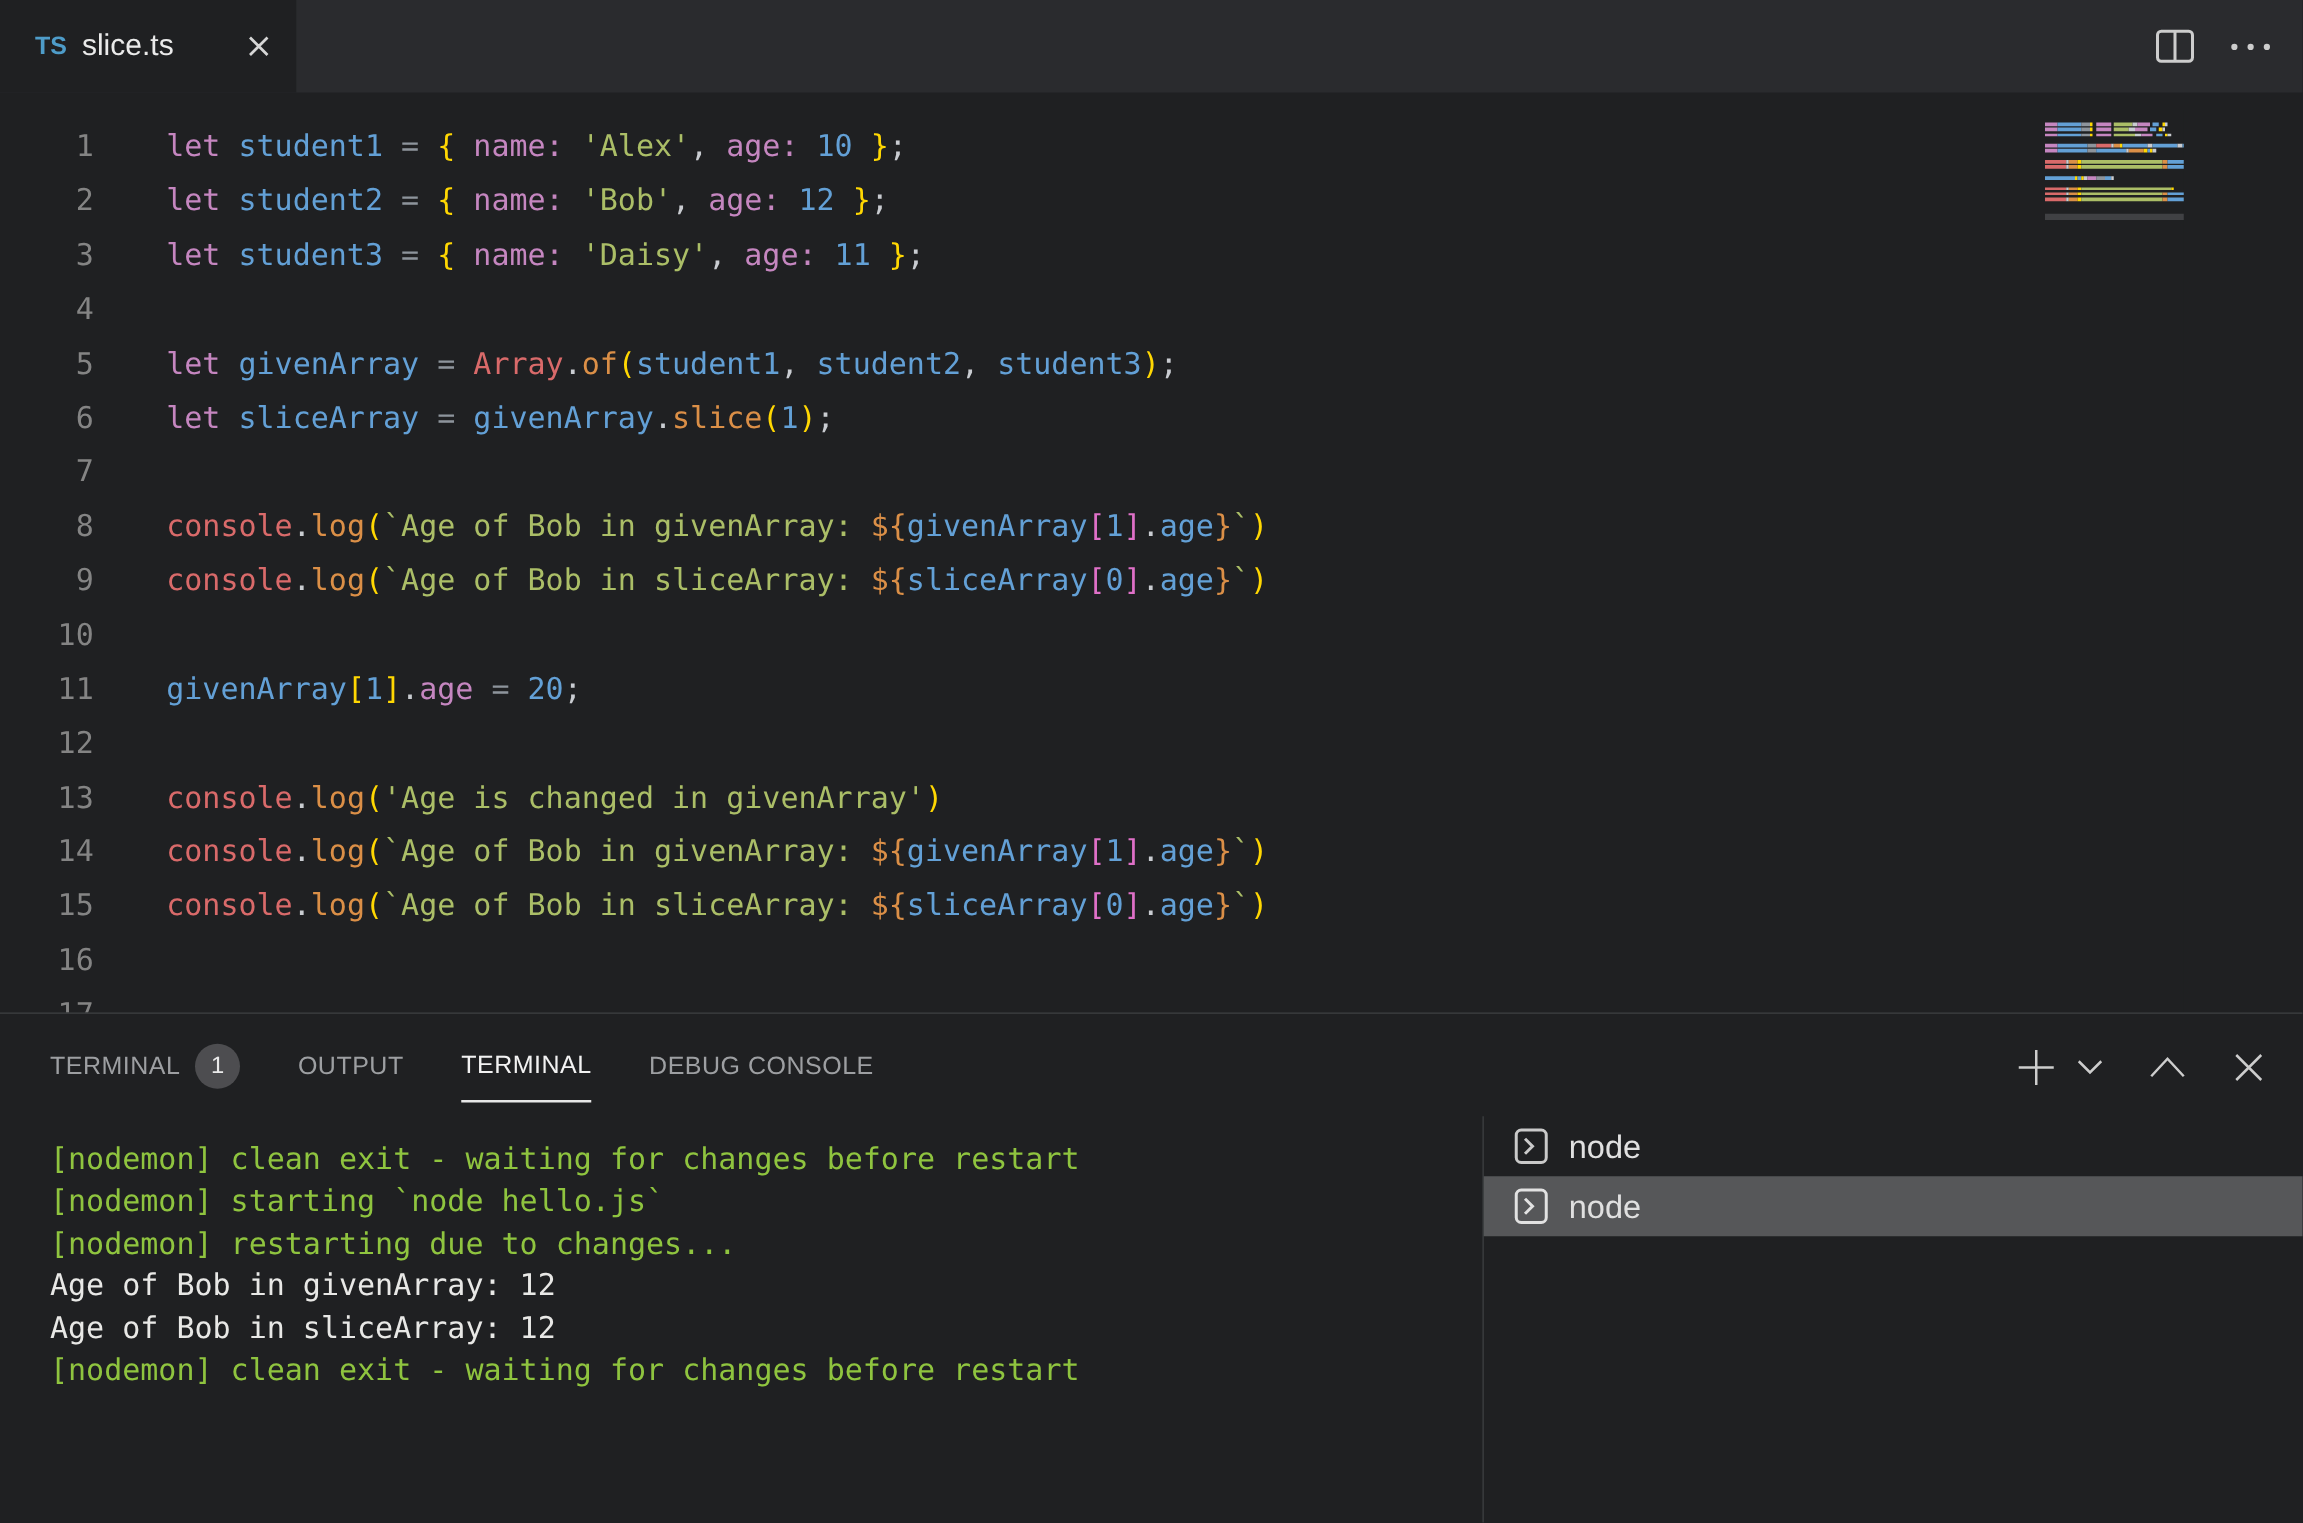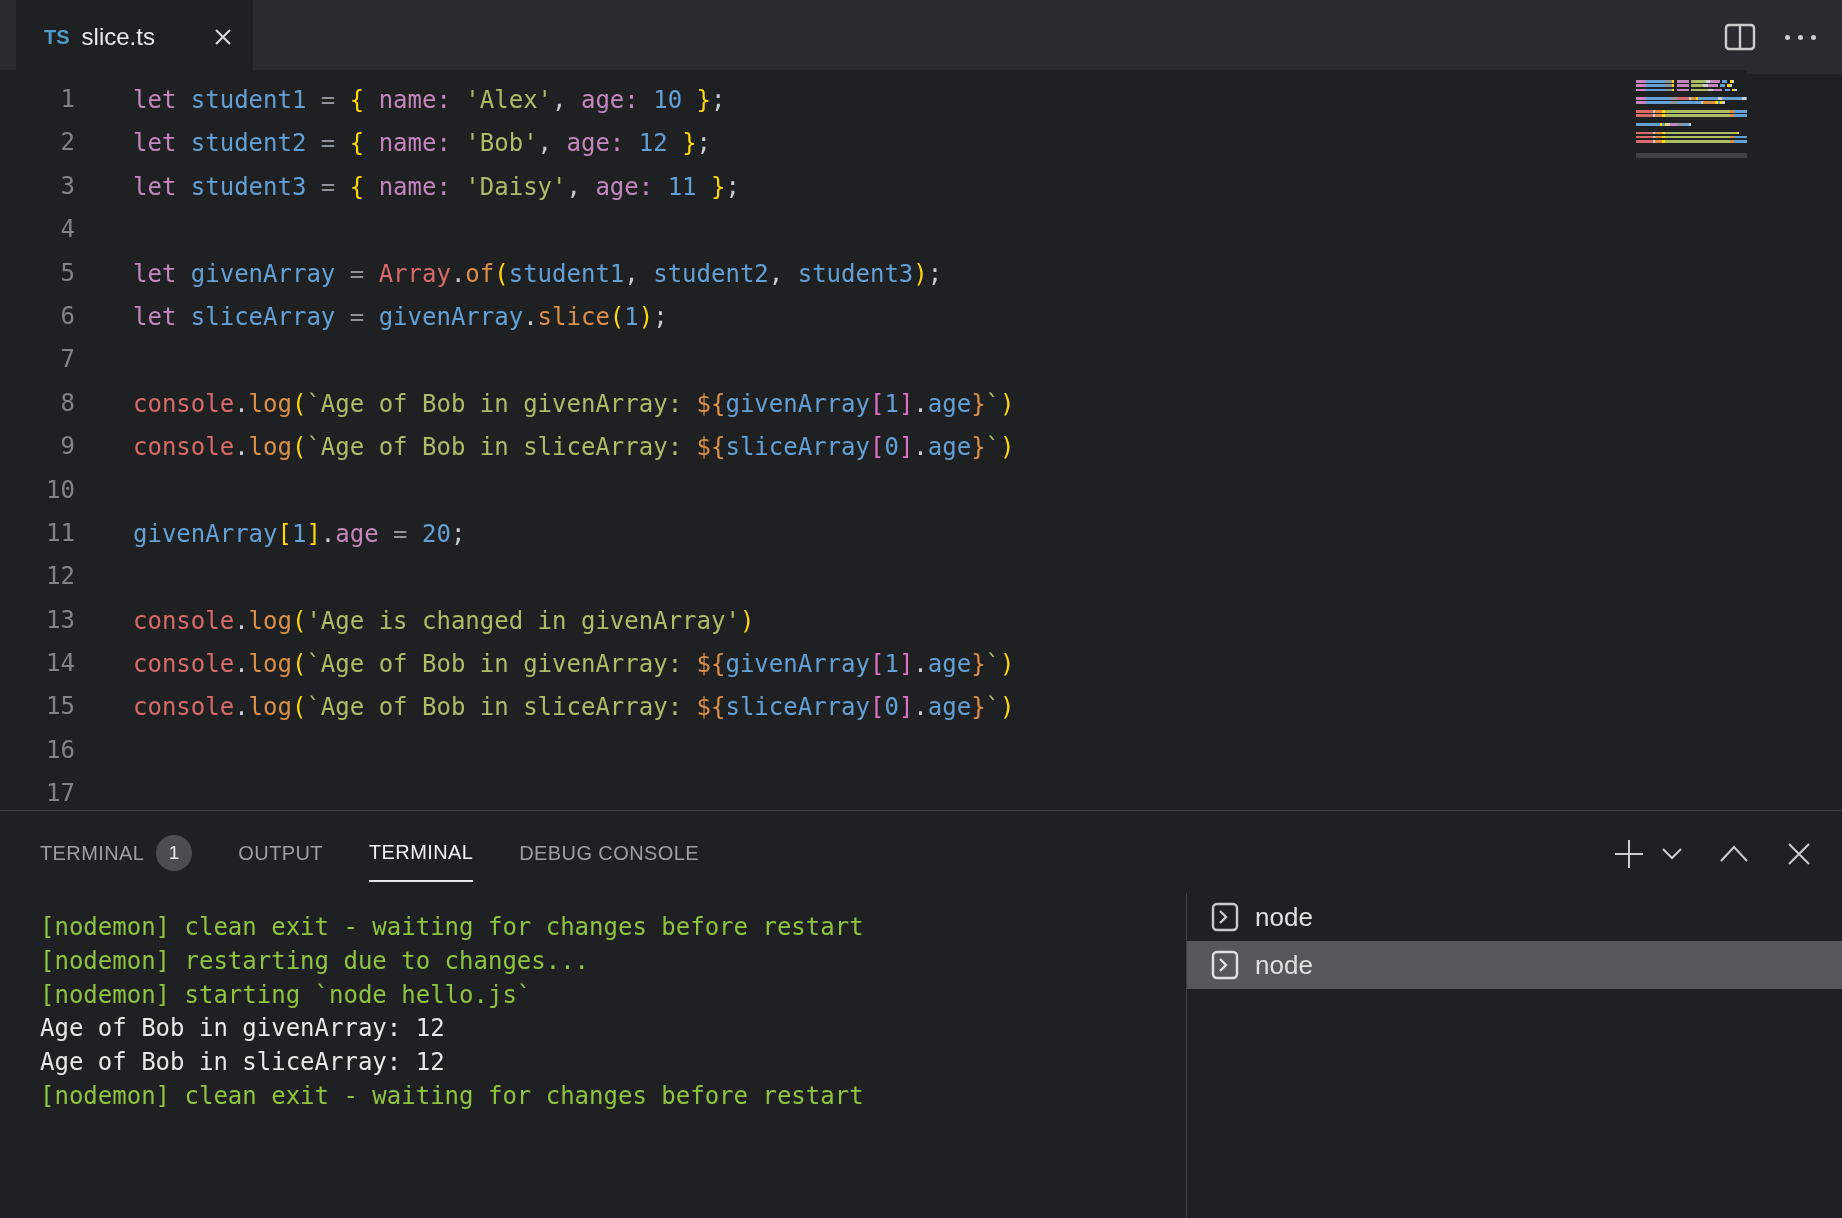--- a/index.html
+++ b/index.html
@@ -1,30 +1,30 @@
 <!DOCTYPE html>
 <html><head>
 <meta charset="utf-8">
 <style>
   html,body{margin:0;padding:0;background:#1f2022;width:1842px;height:1218px;overflow:hidden;
     font-family:"Liberation Sans",sans-serif;-webkit-font-smoothing:antialiased;}
 
   
   .tabbar{position:absolute;left:0;top:0;width:1842px;height:74px;background:#2a2b2e;}
   .etab{position:absolute;left:0;top:0;width:237px;height:74px;background:#1f2022;
-    display:flex;align-items:center;margin-left:16px;}
+    display:flex;align-items:center;}
   .etab .ficon{font-weight:bold;font-size:20px;color:#4e9cc9;margin-left:28px;letter-spacing:0;}
   .etab .ttl{color:#eaeaea;font-size:24px;margin-left:12px;}
   .etab .closex{margin-left:auto;margin-right:18px;display:flex;align-items:center;}
   .tab-actions{position:absolute;right:26px;top:0;height:74px;display:flex;align-items:center;gap:28px;}
   .dots{display:flex;gap:8px;align-items:center;}
   .dots i{width:5px;height:5px;border-radius:50%;background:#cdcdcd;display:block;}
 
   
-  .editor{position:absolute;left:0;top:70px;width:1747px;height:736px;background:#1f2022;overflow:hidden;}
+  .editor{position:absolute;left:0;top:88px;width:1747px;height:736px;background:#1f2022;overflow:hidden;}
   .lines{position:absolute;left:0;top:8px;width:1700px;}
   .code-row{height:43.4px;line-height:43.4px;white-space:pre;font-size:24px;}
   .ln{display:inline-block;width:75px;text-align:right;color:#848484;vertical-align:top;
       font-family:"DejaVu Sans Mono","Liberation Mono",monospace;}
   .code{padding-left:58px;font-family:"DejaVu Sans Mono","Liberation Mono",monospace;}
 
   
   .minimap{position:absolute;left:1636px;top:10px;width:182px;}
   .mm-row{height:4.3px;white-space:nowrap;font-size:0;}
   .mm-seg{display:inline-block;height:2.6px;}
@@ -165,22 +165,22 @@
     </span>
     <span class="pa">
       <svg width="30" height="30" viewBox="0 0 30 30">
         <path d="M5 5 L25 25 M25 5 L5 25" stroke="#cdcdcd" stroke-width="2" fill="none"></path>
       </svg>
     </span>
   </div>
 
   <div class="term-out">
       <div class="term-line t-green">[nodemon] clean exit - waiting for changes before restart</div>
+      <div class="term-line t-green">[nodemon] starting `node hello.js`</div>
       <div class="term-line t-green">[nodemon] restarting due to changes...</div>
-      <div class="term-line t-green">[nodemon] starting `node hello.js`</div>
       <div class="term-line t-white">Age of Bob in givenArray: 12</div>
       <div class="term-line t-white">Age of Bob in sliceArray: 12</div>
       <div class="term-line t-green">[nodemon] clean exit - waiting for changes before restart</div>
     </div>
 
   <div class="term-side">
     <div class="side-row">
       <svg width="28" height="32" viewBox="0 0 28 32">
         <rect x="2" y="3" width="24" height="26" rx="4" stroke="#c9c9c9" stroke-width="2.4" fill="none"></rect>
         <path d="M9 10 L15 16 L9 22" stroke="#c9c9c9" stroke-width="2.4" fill="none"></path>

